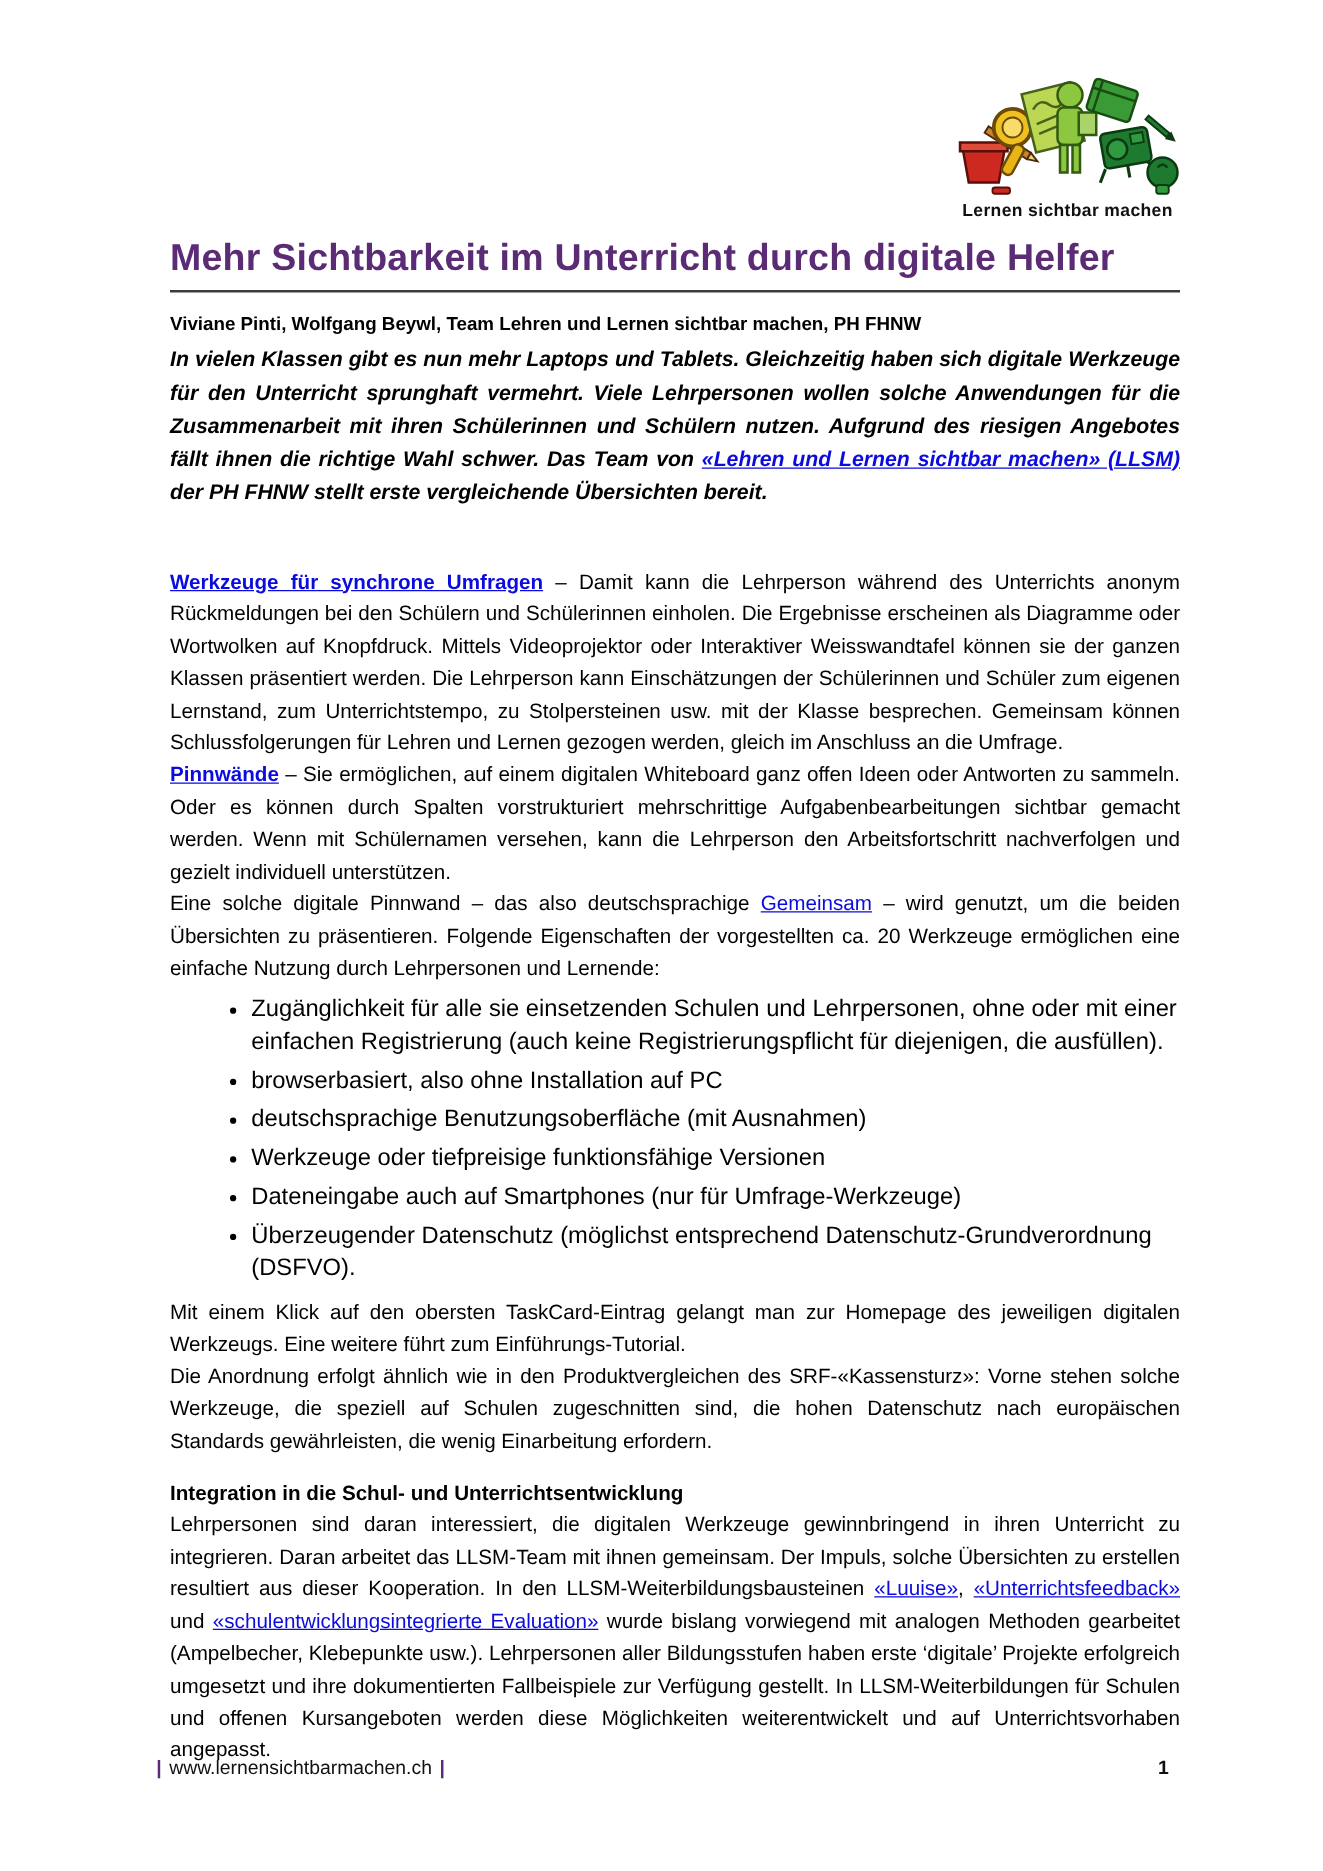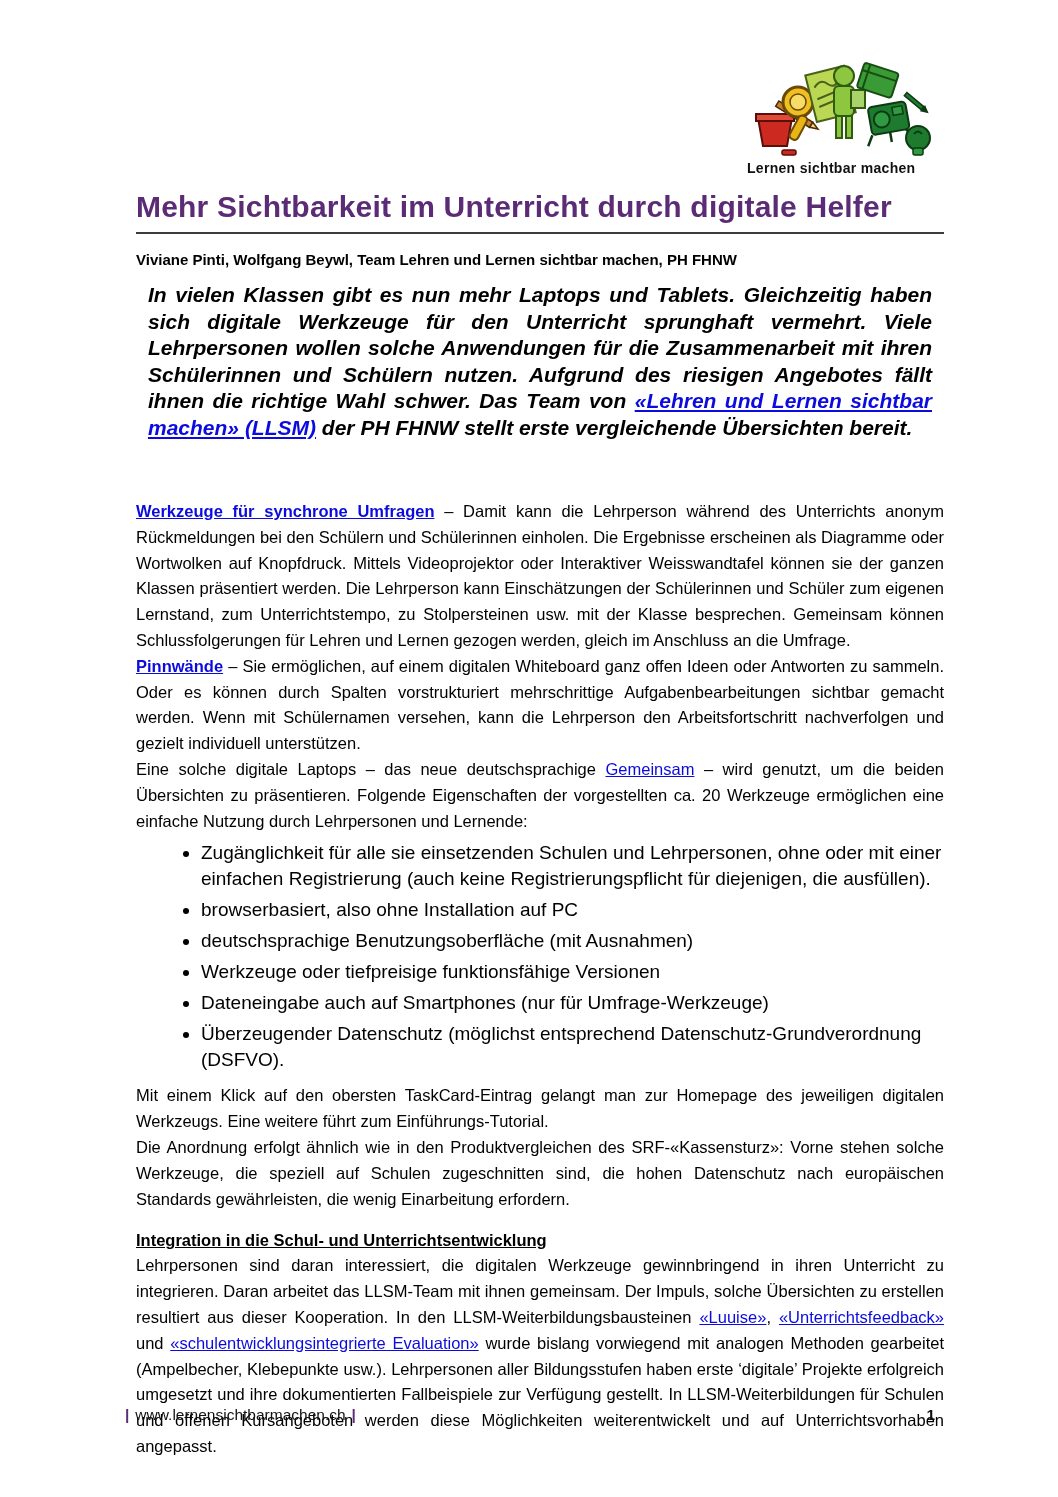--- a/index.html
+++ b/index.html
@@ -6,52 +6,52 @@
   .page{
     position:relative;
     width:1058px;height:1497px;
     background:#ffffff;
     margin:0 auto;
     font-family:"Liberation Sans", sans-serif;
     color:#000;
     overflow:hidden;
   }
   
-  .logo{position:absolute;top:62px;right:121px;width:190px;}
+  .logo{position:absolute;top:62px;right:109px;width:190px;text-align:center;}
   .logo svg{display:block;margin:0 auto;}
   .logo-caption{font-size:14px;font-weight:bold;color:#111;margin-top:2px;letter-spacing:.3px;}
   
   .content{position:absolute;top:188px;left:136px;width:808px;}
   .doc-title{
     font-size:30px;line-height:38px;font-weight:bold;
     color:#5b2c75;margin:0 0 6px 0;letter-spacing:.2px;
   }
   .title-rule{border:none;border-top:2px solid #3c3c3c;margin:0 0 16px 0;}
   .byline{
     font-size:15px;font-weight:bold;
     margin:0 0 5px 0;line-height:20px;
   }
   .intro{
-    font-size:21px;font-weight:bold;font-style:italic;
-    line-height:26.5px;text-align:justify;margin:12px;
+    font-size:17px;font-weight:bold;font-style:italic;
+    line-height:26.5px;text-align:justify;margin:0;
   }
   .body-p{
     font-size:16.5px;line-height:25.8px;text-align:justify;margin:0;
   }
   .spacer-lg{height:46px;}
   .spacer-sm{height:15px;}
   a{color:#0b0be0;text-decoration:underline;cursor:pointer;}
   a.lead-link{font-weight:bold;}
   ul.props{
     margin:6px 0 10px 0;padding-left:65px;
     font-size:19px;line-height:26px;
   }
   ul.props li{margin-bottom:5px;text-align:left;}
   .sub-heading{
-    font-size:16.5px;font-weight:bold;margin:0;line-height:26px;text-decoration:underline;
+    font-size:16.5px;font-weight:bold;margin:0;line-height:26px;
   }
   
   .footer{
     position:absolute;left:125px;right:123px;top:1404px;
     display:flex;justify-content:space-between;align-items:center;
     font-size:15.5px;line-height:22px;gap:16px;
   }
   .footer .pipe{color:#5b2c75;font-weight:bold;}
   .footer .site{color:#111;padding:0 6px;}
   .footer .page-num{font-weight:bold;color:#111;}
@@ -129,21 +129,21 @@
     <p class="byline">Viviane Pinti, Wolfgang Beywl, Team Lehren und Lernen sichtbar machen, PH FHNW</p>
 
     <p class="intro"><span>In vielen Klassen gibt es nun mehr Laptops und Tablets. Gleichzeitig haben sich digitale Werkzeuge für den Unterricht sprunghaft vermehrt. Viele Lehrpersonen wollen solche Anwendungen für die Zusammenarbeit mit ihren Schülerinnen und Schülern nutzen. Aufgrund des riesigen Angebotes fällt ihnen die richtige Wahl schwer. Das Team von </span><a class="intro-link">«Lehren und Lernen sichtbar machen» (LLSM)</a><span> der PH FHNW stellt erste vergleichende Übersichten bereit.</span></p>
 
     <div class="spacer-lg"></div>
 
     <p class="body-p"><a class="lead-link">Werkzeuge für synchrone Umfragen</a><span> – Damit kann die Lehrperson während des Unterrichts anonym Rückmeldungen bei den Schülern und Schülerinnen einholen. Die Ergebnisse erscheinen als Diagramme oder Wortwolken auf Knopfdruck. Mittels Videoprojektor oder Interaktiver Weisswandtafel können sie der ganzen Klassen präsentiert werden. Die Lehrperson kann Einschätzungen der Schülerinnen und Schüler zum eigenen Lernstand, zum Unterrichtstempo, zu Stolpersteinen usw. mit der Klasse besprechen. Gemeinsam können Schlussfolgerungen für Lehren und Lernen gezogen werden, gleich im Anschluss an die Umfrage.</span></p>
 
     <p class="body-p"><a class="lead-link">Pinnwände</a><span> – Sie ermöglichen, auf einem digitalen Whiteboard ganz offen Ideen oder Antworten zu sammeln. Oder es können durch Spalten vorstrukturiert mehrschrittige Aufgabenbearbeitungen sichtbar gemacht werden. Wenn mit Schülernamen versehen, kann die Lehrperson den Arbeitsfortschritt nachverfolgen und gezielt individuell unterstützen.</span></p>
 
-    <p class="body-p"><span>Eine solche digitale Laptops – das neue deutschsprachige </span><a>Gemeinsam</a><span> – wird genutzt, um die beiden Übersichten zu präsentieren. Folgende Eigenschaften der vorgestellten ca. 20 Werkzeuge ermöglichen eine einfache Nutzung durch Lehrpersonen und Lernende:</span></p>
+    <p class="body-p"><span>Eine solche digitale Pinnwand – das also deutschsprachige </span><a>Gemeinsam</a><span> – wird genutzt, um die beiden Übersichten zu präsentieren. Folgende Eigenschaften der vorgestellten ca. 20 Werkzeuge ermöglichen eine einfache Nutzung durch Lehrpersonen und Lernende:</span></p>
 
     <ul class="props">
         <li>Zugänglichkeit für alle sie einsetzenden Schulen und Lehrpersonen, ohne oder mit einer einfachen Registrierung (auch keine Registrierungspflicht für diejenigen, die ausfüllen).</li>
         <li>browserbasiert, also ohne Installation auf PC</li>
         <li>deutschsprachige Benutzungsoberfläche (mit Ausnahmen)</li>
         <li>Werkzeuge oder tiefpreisige funktionsfähige Versionen</li>
         <li>Dateneingabe auch auf Smartphones (nur für Umfrage-Werkzeuge)</li>
         <li>Überzeugender Datenschutz (möglichst entsprechend Datenschutz-Grundverordnung (DSFVO).</li>
       </ul>
 

